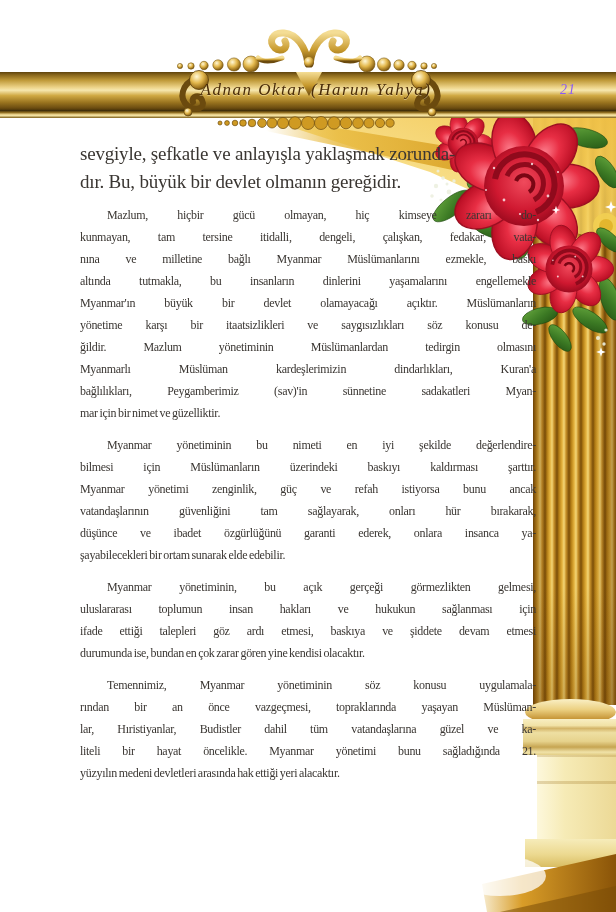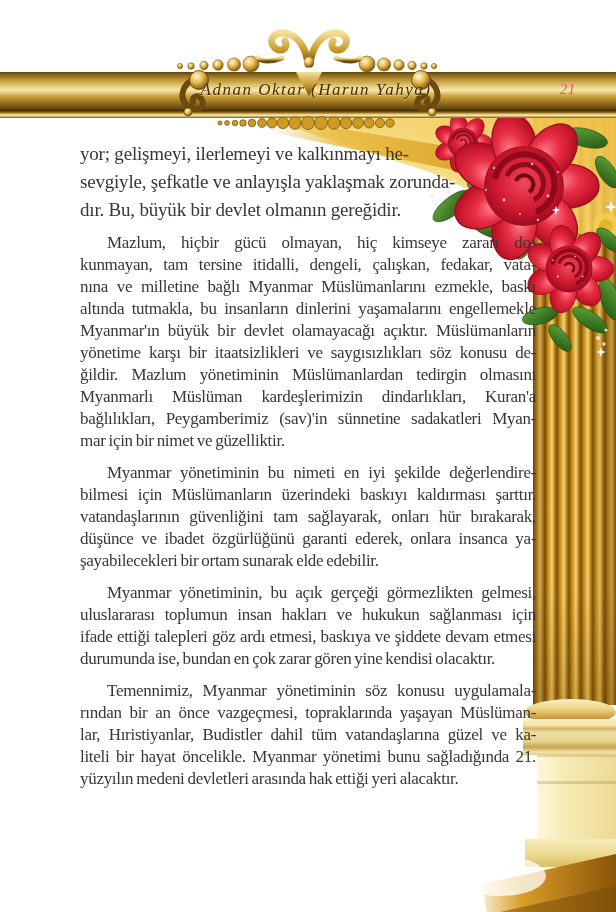--- a/index.html
+++ b/index.html
@@ -16,21 +16,21 @@
     position:absolute; top:110px; left:0; width:616px; height:8px; z-index:6;
     background:linear-gradient(180deg,#2e2105 0%,#8a681c 30%,#e8cf86 55%,#f3e3a4 70%,#7a5a14 100%);
   }
   .bar-title {
     position:absolute; top:80px; left:8px; width:616px; z-index:8;
     text-align:center; font-style:italic; font-size:17px; letter-spacing:1.5px;
     color:var(--title-brown,#4a2c08); text-shadow:0 1px 0 rgba(255,244,200,.45);
   }
   .page-number {
     position:absolute; top:82px; right:40px; z-index:8;
-    font-style:italic; font-size:14px; color:#ec4899; letter-spacing:1px;
+    font-style:italic; font-size:14px; color:#8b5cf6; letter-spacing:1px;
   }
   .hdr-svg { position:absolute; top:0; left:0; z-index:7; }
   
   .column {
     position:absolute; left:533px; top:117px; width:83px; height:588px; z-index:1;
     background:
       linear-gradient(180deg, rgba(255,240,180,.45) 0%, rgba(255,255,255,0) 14%, rgba(255,255,255,0) 80%, rgba(100,60,8,.25) 100%),
       linear-gradient(90deg, rgba(90,50,5,.45) 0%, rgba(255,255,255,0) 18%, rgba(255,255,255,0) 72%, rgba(90,50,5,.4) 100%),
       repeating-linear-gradient(90deg,#7a4e08 0px,#b27c14 2px,#e3b13c 5px,#f3d678 7px,#c8922a 9px,#7a4e08 12px);
   }
@@ -54,21 +54,21 @@
     background:linear-gradient(180deg,#f6ecba 0%,#ecd990 55%,#d9bd62 100%);
   }
   .decor-svg { position:absolute; left:0; top:0; z-index:3; }
   
   .content {
     position:absolute; left:80px; top:140px; width:456px; z-index:4;
     color:var(--text,#3a3632);
   }
   .para { margin:0 0 10px 0; }
   .para.lead { font-size:19px; line-height:28px; letter-spacing:-0.2px; margin-bottom:8px; }
-  .para.body { font-size:17px; line-height:22px; letter-spacing:-0.3px; word-spacing:-1px; }
+  .para.body { font-size:12px; line-height:22px; letter-spacing:-0.3px; word-spacing:-1px; }
   .line { }
   .line.just { text-align:justify; text-align-last:justify; }
   .line.indent { text-indent:27px; }
   .b { font-weight:normal; }
 </style>
 </head>
 <body>
 
 <div class="page">
 
@@ -305,39 +305,39 @@
 
     <g>
       <polygon points="487,912 482,884 616,854 616,912" fill="url(#floorG)"></polygon>
       <polygon points="500,912 616,886 616,912" fill="#7a4c08" opacity="0.55"></polygon>
       <ellipse cx="500" cy="876" rx="46" ry="20" fill="#ffffff" opacity="0.75"></ellipse>
     </g>
   </svg>
 
   <div class="content">
       <div class="para lead">
-        <div class="line"><span>yor; gelişmeyi, ilerlemeyi ve kalkınmayı he-</span></div>
         <div class="line"><span>sevgiyle, şefkatle ve anlayışla yaklaşmak zorunda-</span></div>
         <div class="line"><span>dır. Bu, büyük bir devlet olmanın gereğidir.</span></div>
       </div>
       <div class="para body">
         <div class="line just indent"><span>Mazlum, hiçbir gücü olmayan, hiç kimseye zararı do-</span></div>
         <div class="line just"><span>kunmayan, tam tersine itidalli, dengeli, çalışkan, fedakar, vata-</span></div>
         <div class="line just"><span>nına ve milletine bağlı Myanmar Müslümanlarını ezmekle, baskı</span></div>
         <div class="line just"><span>altında tutmakla, bu insanların dinlerini yaşamalarını engellemekle</span></div>
         <div class="line just"><span>Myanmar'ın büyük bir devlet olamayacağı açıktır. Müslümanların</span></div>
         <div class="line just"><span>yönetime karşı bir itaatsizlikleri ve saygısızlıkları söz konusu de-</span></div>
         <div class="line just"><span>ğildir. Mazlum yönetiminin Müslümanlardan tedirgin olmasını</span></div>
         <div class="line just"><span class="b">Myanmarlı Müslüman kardeşlerimizin dindarlıkları, Kuran'a</span></div>
         <div class="line just"><span class="b">bağlılıkları, Peygamberimiz (sav)'in sünnetine sadakatleri Myan-</span></div>
         <div class="line"><span class="b">mar için bir nimet ve güzelliktir.</span></div>
       </div>
       <div class="para body">
         <div class="line just indent"><span>Myanmar yönetiminin bu nimeti en iyi şekilde değerlendire-</span></div>
         <div class="line just"><span>bilmesi için Müslümanların üzerindeki baskıyı kaldırması şarttır.</span></div>
+        <div class="line just"><span class="b">Myanmar yönetimi zenginlik, güç ve refah istiyorsa bunu ancak</span></div>
         <div class="line just"><span class="b">vatandaşlarının güvenliğini tam sağlayarak, onları hür bırakarak,</span></div>
         <div class="line just"><span class="b">düşünce ve ibadet özgürlüğünü garanti ederek, onlara insanca ya-</span></div>
         <div class="line"><span class="b">şayabilecekleri bir ortam sunarak elde edebilir.</span></div>
       </div>
       <div class="para body">
         <div class="line just indent"><span>Myanmar yönetiminin, bu açık gerçeği görmezlikten gelmesi,</span></div>
         <div class="line just"><span>uluslararası toplumun insan hakları ve hukukun sağlanması için</span></div>
         <div class="line just"><span>ifade ettiği talepleri göz ardı etmesi, baskıya ve şiddete devam etmesi</span></div>
         <div class="line"><span>durumunda ise, bundan en çok zarar gören yine kendisi olacaktır.</span></div>
       </div>

